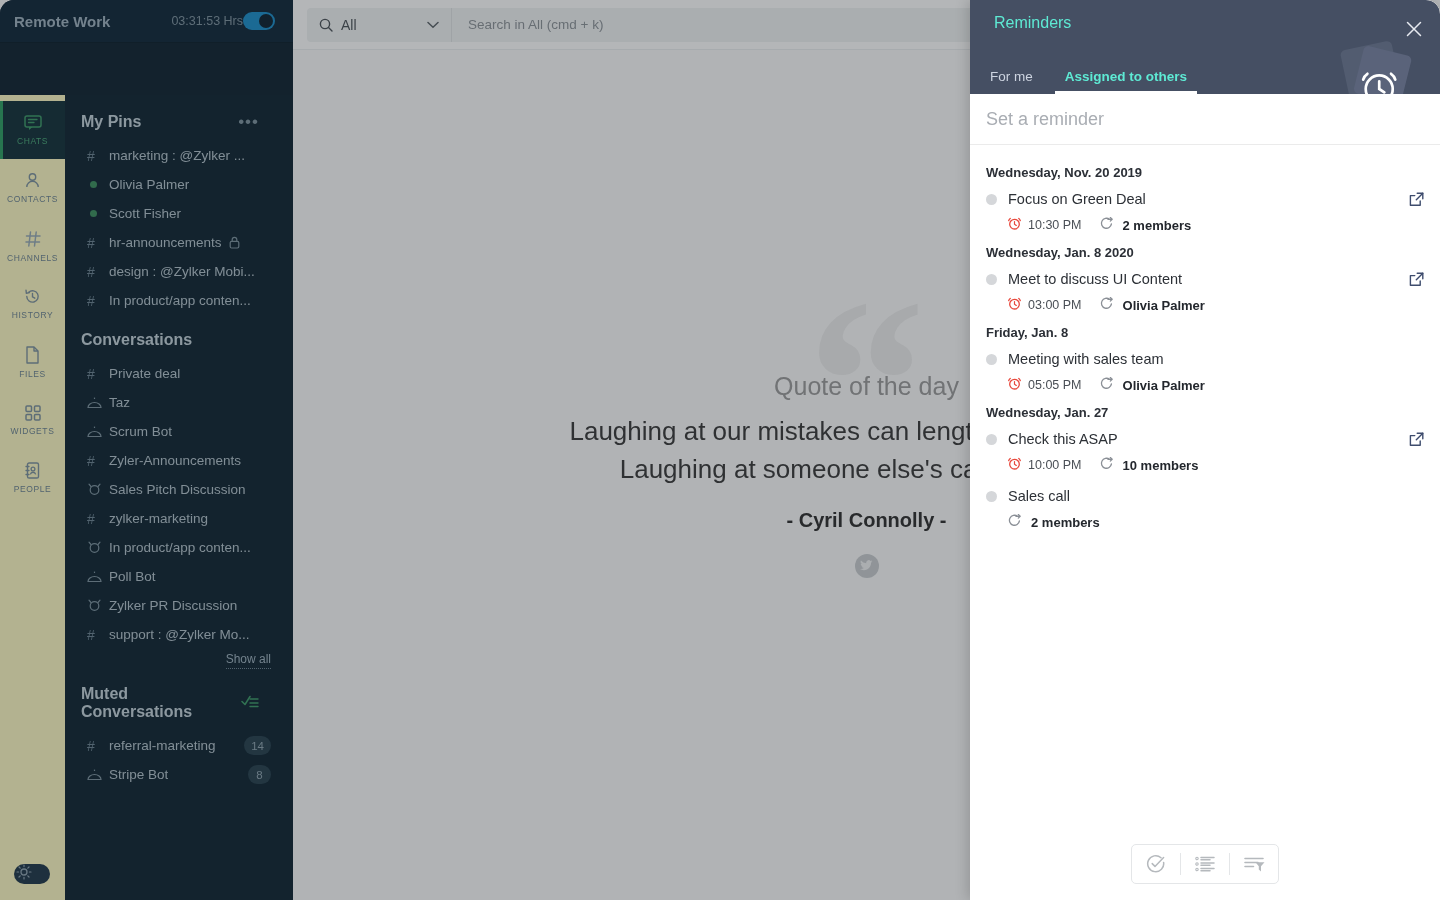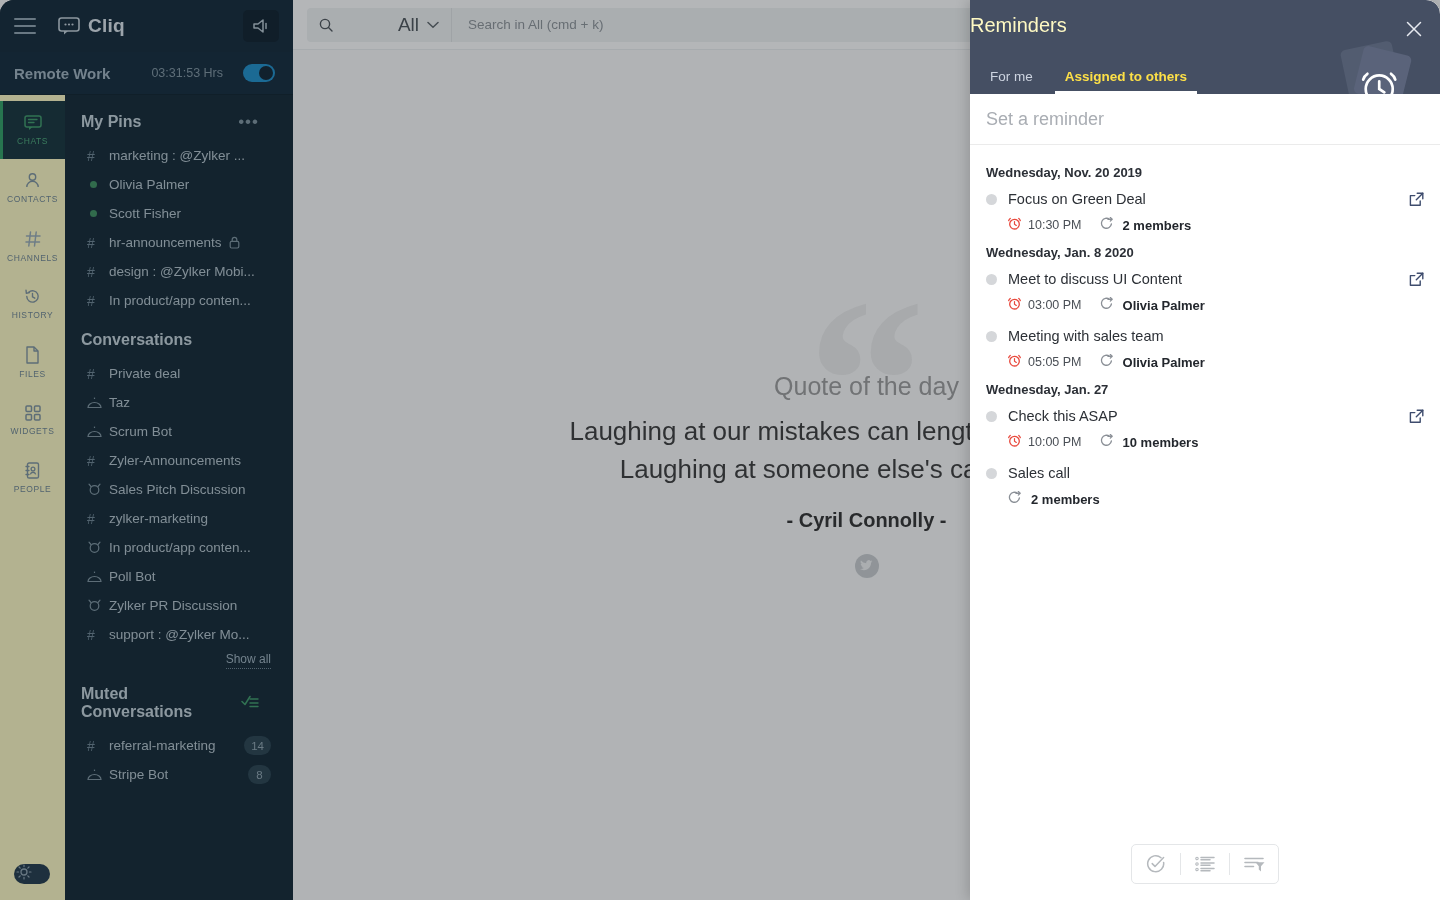--- a/index.html
+++ b/index.html
@@ -50,21 +50,21 @@
   }
 
   .status-bar {
     height: 43px;
     display: flex; align-items: center;
     padding: 0 18px 0 14px;
     background: #10273a;
     border-bottom: 1px solid #0b1e2b;
   }
   .status-title { color: #9fb2bf; font-size: 15px; font-weight: 600; }
-  .status-time { margin-left: auto; color: #7e939f; font-size: 12.5px; margin-right: 20px; }
+  .status-time { margin-left: auto; color: #7e939f; font-size: 12.5px; margin-right: 0; }
   .toggle {
     width: 32px; height: 18px; border-radius: 9px;
     background: #1c8ec9; position: relative; cursor: pointer;
   }
   .toggle::after {
     content: ""; position: absolute; right: 2px; top: 2px;
     width: 14px; height: 14px; border-radius: 50%;
     background: #0c2130;
   }
 
@@ -161,21 +161,21 @@
   .search-wrap {
     display: flex; align-items: center;
     height: 34px; background: #f1f3f4; border-radius: 4px;
     flex: 0 1 860px; overflow: hidden;
   }
   .scope {
     display: flex; align-items: center; gap: 8px;
     width: 145px; padding: 0 12px; height: 34px;
     border-right: 1px solid #e0e3e5; cursor: pointer;
   }
-  .scope-label { color: #4b5358; font-size: 19px; flex: 1; text-align: right; }
+  .scope-label { color: #4b5358; font-size: 14px; flex: 1; }
   .search-input {
     flex: 1; border: none; outline: none; background: transparent;
     font-size: 13.5px; color: #3c4348; padding: 0 16px;
     font-family: "Liberation Sans", sans-serif;
   }
   .search-input::placeholder { color: #8d9499; }
   .plus-btn {
     width: 38px; height: 34px; margin-left: 10px;
     background: #f1f3f4; border-radius: 4px;
     display: flex; align-items: center; justify-content: center;
@@ -236,34 +236,34 @@
     box-shadow: -2px 0 14px rgba(0,0,0,.18);
   }
   .panel-head {
     position: relative;
     height: 94px; background: #454f63;
     border-top-right-radius: 14px;
     flex: 0 0 94px;
     overflow: hidden;
   }
   .panel-title {
-    position: absolute; left: 0; top: 14px;
-    color: #fef9c3; font-size: 20px; font-weight: 400;
+    position: absolute; left: 24px; top: 14px;
+    color: #5eead4; font-size: 16px; font-weight: 400;
   }
   .panel-close {
     position: absolute; right: 14px; top: 17px;
     width: 24px; height: 24px; cursor: pointer;
     display: flex; align-items: center; justify-content: center;
   }
   .tabs { position: absolute; left: 16px; bottom: 0; display: flex; gap: 24px; }
   .tab {
     color: #cdd4e0; font-size: 13.5px; padding: 0 4px 10px;
     cursor: pointer; position: relative; font-weight: 400;
   }
-  .tab.active { color: #fde047; font-weight: 700; }
+  .tab.active { color: #5eead4; font-weight: 700; }
   .tab.active::after {
     content: ""; position: absolute; left: -6px; right: -6px; bottom: 0;
     height: 3px; background: #ffffff;
   }
   .wm {
     position: absolute; right: 20px; top: 40px;
     width: 90px; height: 76px; opacity: 1;
   }
 
   .set-reminder {
@@ -316,43 +316,20 @@
 </style>
 </head>
 <body>
 
 <div id="app">
 
   <div class="cliq-root">
 
     <div class="left-col">
 
-      <div class="brand-bar">
-        <div class="hamburger">
-          <span></span>
-            <span></span>
-            <span></span>
-        </div>
-        <div class="brand-logo">
-          <svg width="22" height="18" viewBox="0 0 22 18">
-            <rect x="1" y="1" width="20" height="13" rx="2.5" fill="none" stroke="#c3d1da" stroke-width="1.6"></rect>
-            <path d="M6 14 L6 17.5 L10 14 Z" fill="#c3d1da"></path>
-            <circle cx="7.5" cy="7.5" r="1.1" fill="#c3d1da"></circle>
-            <circle cx="11" cy="7.5" r="1.1" fill="#c3d1da"></circle>
-            <circle cx="14.5" cy="7.5" r="1.1" fill="#c3d1da"></circle>
-          </svg>
-          <span class="brand-name">Cliq</span>
-        </div>
-        <div class="speaker-btn">
-          <svg width="18" height="16" viewBox="0 0 18 16">
-            <path d="M2 6 L6 6 L11 2 L11 14 L6 10 L2 10 Z" fill="none" stroke="#b6c6d0" stroke-width="1.5" stroke-linejoin="round"></path>
-            <path d="M14 5.5 L14 10.5" stroke="#b6c6d0" stroke-width="1.5" stroke-linecap="round"></path>
-          </svg>
-        </div>
-      </div>
 
       <div class="status-bar">
         <span class="status-title">Remote Work</span>
         <span class="status-time">03:31:53 Hrs</span>
         <div class="toggle"></div>
       </div>
 
       <div class="rail">
         <div class="rail-item active">
           <svg width="18" height="16" viewBox="0 0 18 16">
@@ -704,20 +681,21 @@
               <svg width="16" height="13" viewBox="0 0 16 13">
                 <path d="M9.5 2.3 a5 5 0 1 0 1.9 4.6" fill="none" stroke="#8a8f96" stroke-width="1.3" stroke-linecap="round"></path>
                 <path d="M8 2.3 H12.2 M10.3 0.6 L12.2 2.3 L10.3 4.1" fill="none" stroke="#8a8f96" stroke-width="1.3" stroke-linecap="round" stroke-linejoin="round"></path>
               </svg>
             </span>
             <span class="rem-assignee">Olivia Palmer</span>
           </span>
         </div>
       </div>
 
+      <div class="date-head">Friday, Jan. 8</div>
       <div class="rem-item">
         <div class="rem-row1">
           <span class="rem-bullet"></span>
           <span class="rem-title">Meeting with sales team</span>
         </div>
         <div class="rem-row2">
           <span class="meta-grp">
             <span>
               <svg width="13" height="14" viewBox="0 0 13 14">
                 <circle cx="6.5" cy="8.2" r="4.8" fill="none" stroke="#e8483c" stroke-width="1.3"></circle>

